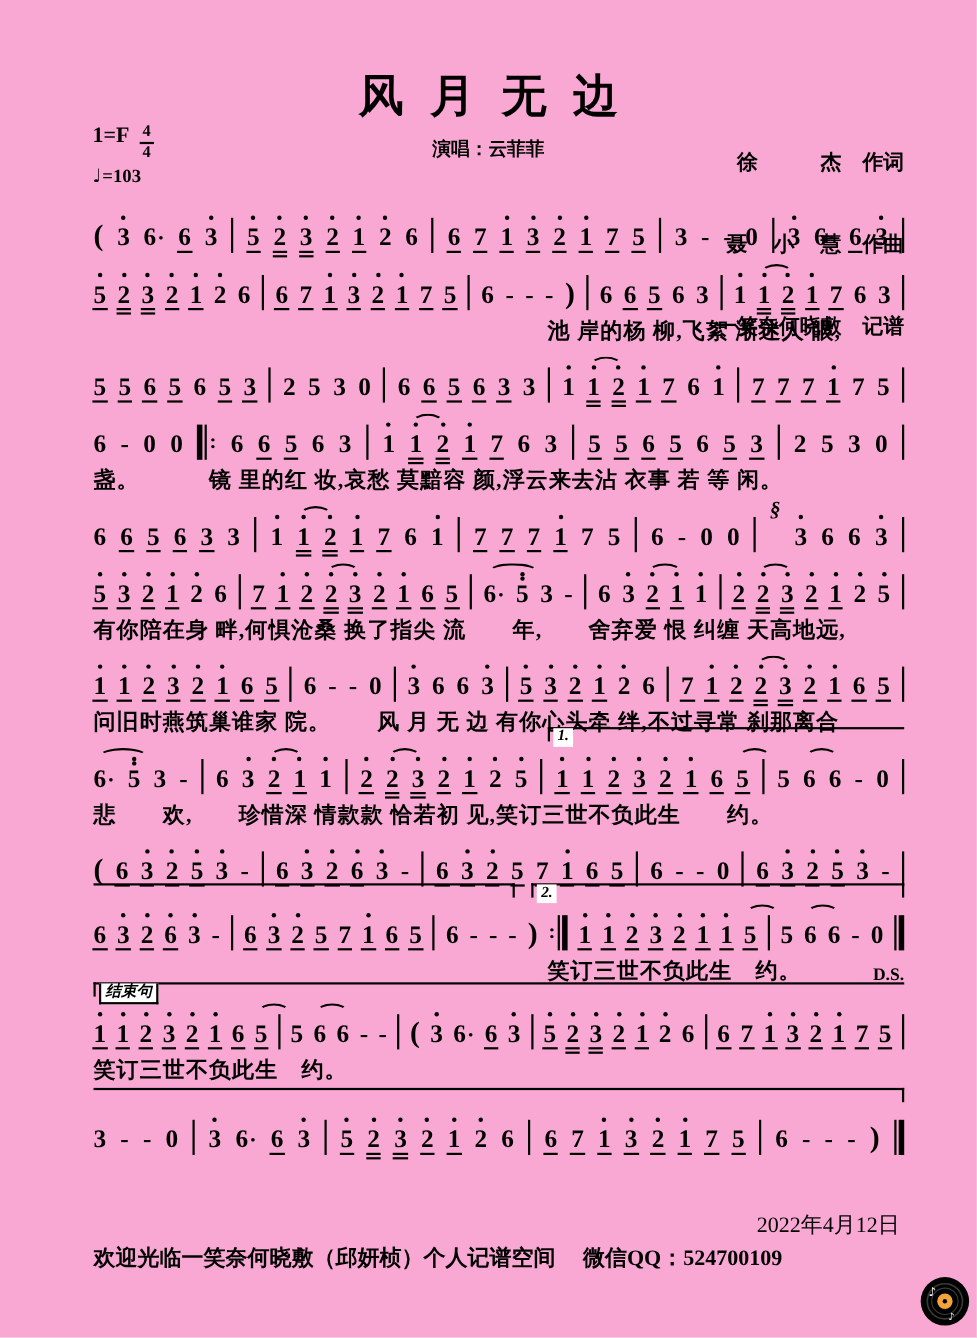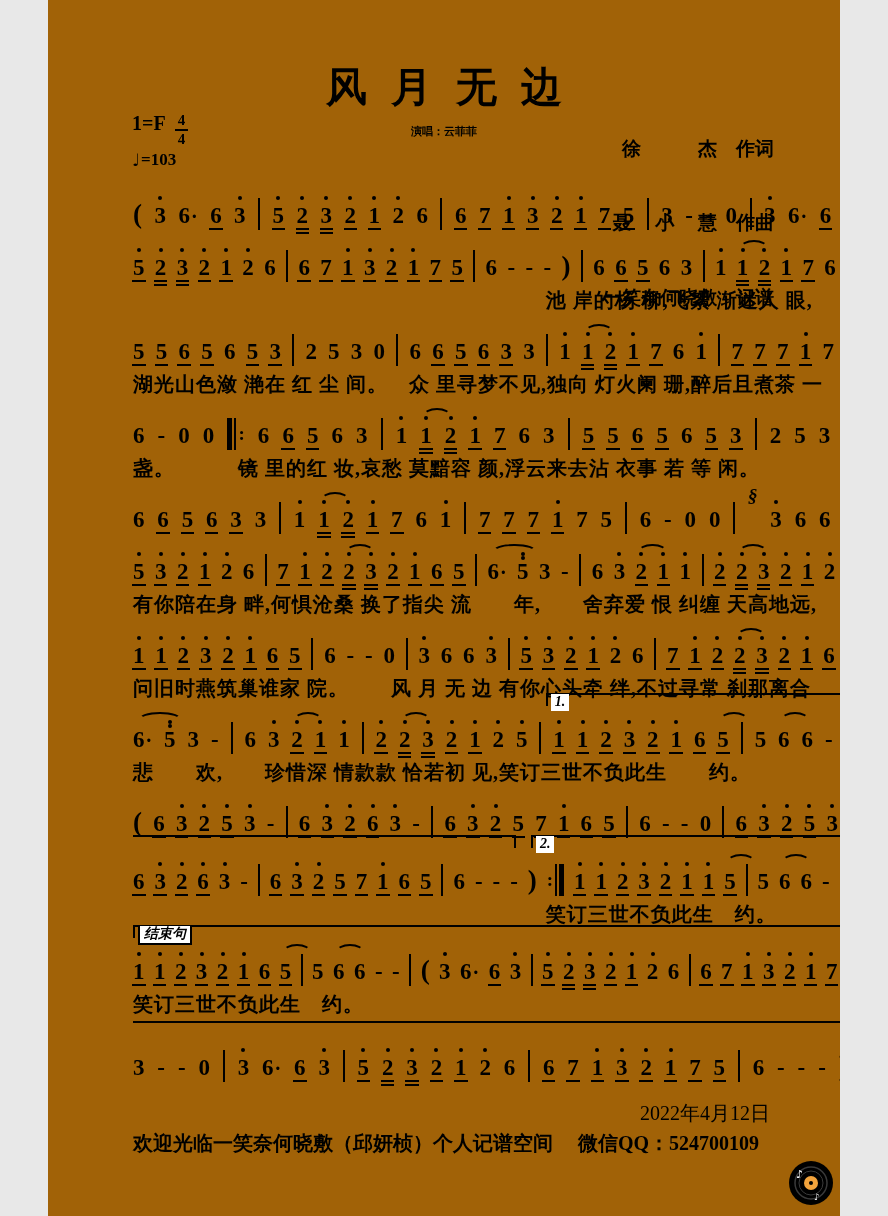--- a/index.html
+++ b/index.html
@@ -1,29 +1,29 @@
 <!DOCTYPE html>
 <html><head>
 <meta charset="utf-8">
 <style>
   html,body{margin:0;padding:0;background:#e8e8e8;}
-  .page{position:relative;width:792px;height:1216px;background:#a16207;color:#000;
+  .page{position:relative;width:888px;height:1216px;background:#f9a8d4;color:#000;
         font-family:"Liberation Serif",serif;overflow:hidden;margin:0 auto;}
   
   .title{position:absolute;top:60px;left:0;width:100%;text-align:center;
          font-size:41px;font-weight:bold;letter-spacing:24px;text-indent:24px;white-space:pre;}
   .keyblock{position:absolute;left:84px;top:112px;font-weight:bold;}
   .keyline{font-size:20px;display:flex;}
   .frac{display:inline-flex;flex-direction:column;margin-left:9px;}
   .frac i{font-style:normal;font-size:15px;line-height:1.1;text-align:center;padding:0 3px;}
   .frac i:first-child{border-bottom:2px solid #000;}
   .tempoline{font-size:17px;margin-top:3px;display:flex;align-items:center;}
   .qnote{font-family:"DejaVu Sans",sans-serif;font-size:17px;margin-right:1px;}
   .singer{position:absolute;top:124px;left:0;width:100%;text-align:center;
-          font-size:11px;font-weight:bold;}
+          font-size:17px;font-weight:bold;}
   .credits{position:absolute;right:66px;top:88px;text-align:right;font-weight:bold;
            font-size:19px;line-height:1.3;white-space:pre;}
   
   .score{position:absolute;left:85px;top:186px;width:737px;}
   .line{position:relative;margin-bottom:8px;}
   .notes{display:flex;justify-content:space-between;align-items:flex-end;
          height:44px;position:relative;}
   .note{position:relative;font-size:23px;font-weight:bold;line-height:1;margin-bottom:3px;}
   .dash{letter-spacing:0;}
   .aug{font-weight:bold;font-size:20px;margin-left:1px;}
@@ -198,21 +198,20 @@
           <span class="note">1<i class="da"></i></span>
           <span class="bar"></span>
           <span class="note">7<i class="u1"></i></span>
           <span class="note">7<i class="u1"></i></span>
           <span class="note">7<i class="u1"></i></span>
           <span class="note">1<i class="da"></i><i class="u1"></i></span>
           <span class="note">7</span>
           <span class="note">5</span>
           <span class="bar"></span>
         </div>
-        <div class="lyrics"><span class="lyr">湖光山色潋 滟在 红 尘 间。　众 里寻梦不见,独向 灯火阑 珊,醉后且煮茶 一</span></div>
       </div>
       <div class="line">
         <div class="notes">
           <span class="note">6</span>
           <span class="note dash">-</span>
           <span class="note">0</span>
           <span class="note">0</span>
           <span class="bgroup">
             <i class="bthick"></i>
             <i class="bthin"></i>

